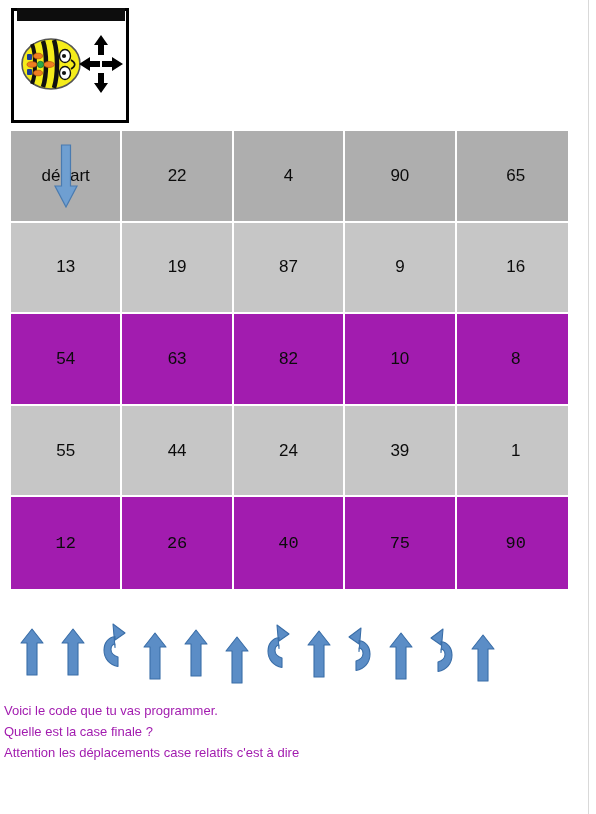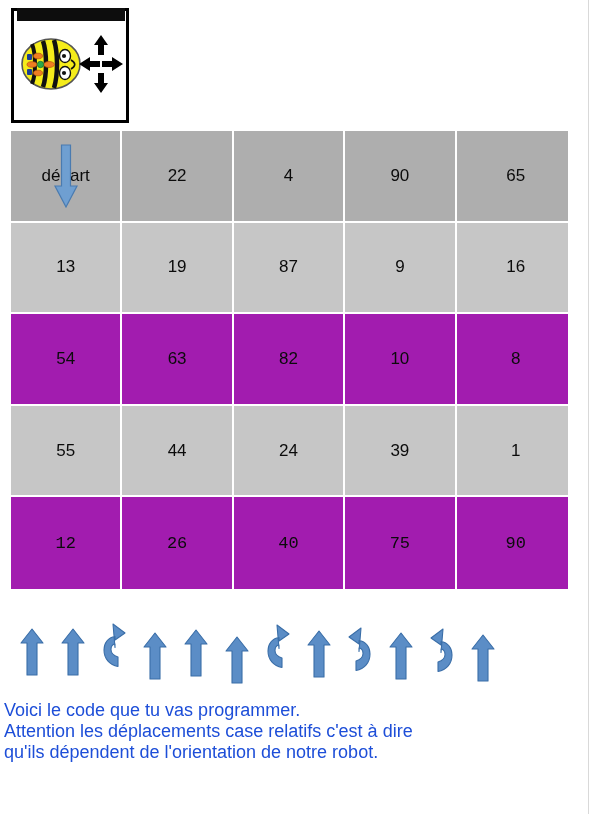--- a/index.html
+++ b/index.html
@@ -138,23 +138,23 @@
     flex: 0 0 auto;
   }
   .code-step svg { display: block; }
 
   
   #instructions {
     position: absolute;
     left: 4px;
     top: 700px;
     width: 560px;
-    font-size: 18px;
+    font-size: 13px;
     line-height: 21px;
-    color: #1d4ed8;
+    color: #a21caf;
   }
   #instructions div { white-space: pre; }
 </style>
 </head>
 <body>
 
 <div id="page-rule"></div>
 
 <div id="robot-photo">
   <div class="photo-frame"></div>
@@ -336,15 +336,15 @@
       <span>
         <svg width="24" height="48" viewBox="0 0 24 48">
           <path d="M12 1 L23 15 L17 15 L17 47 L7 47 L7 15 L1 15 Z" fill="#5b8dc6" stroke="#3a6ea8" stroke-width="1.1" stroke-linejoin="round"></path>
         </svg>
       </span>
     </span>
   </div>
 
 <div id="instructions">
   <div>Voici le code que tu vas programmer.</div>
+  <div>Quelle est la case finale ?</div>
   <div>Attention les déplacements case relatifs c'est à dire</div>
-  <div>qu'ils dépendent de l'orientation de notre robot.</div>
 </div>
 
 </body></html>

